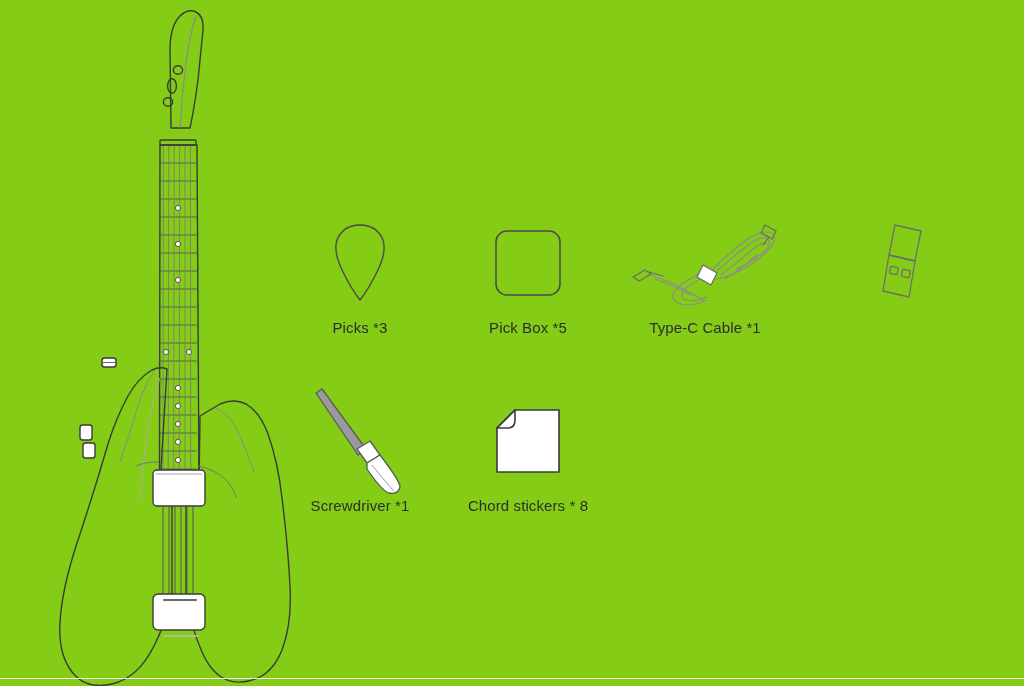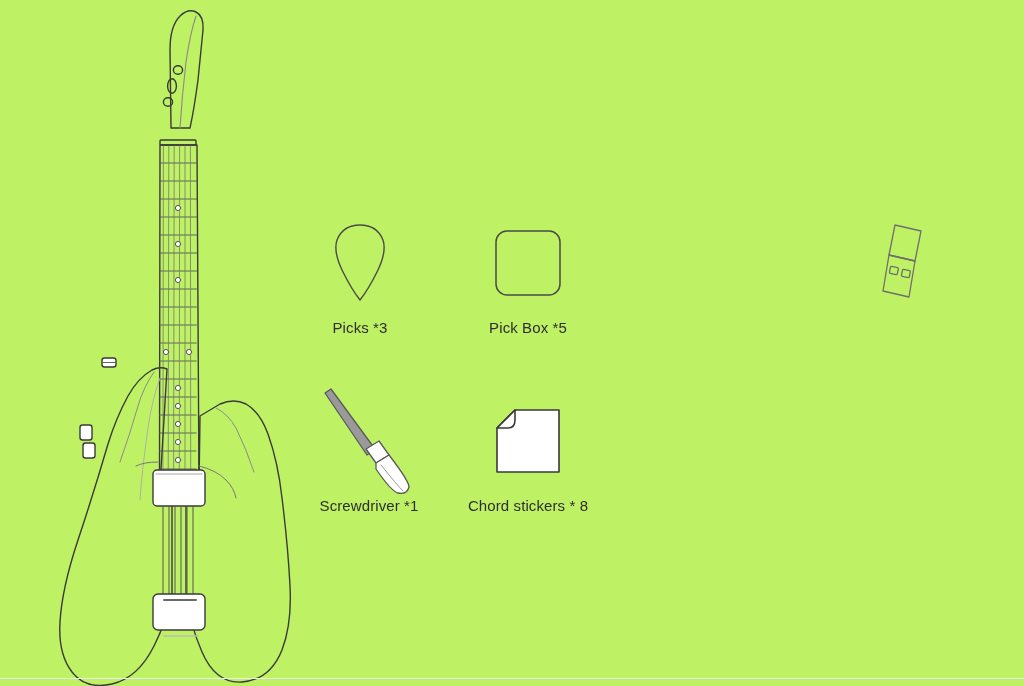--- a/index.html
+++ b/index.html
@@ -12,21 +12,21 @@
     height: 686px;
     position: relative;
     overflow: hidden;
     font-family: "Liberation Sans", sans-serif;
     -webkit-font-smoothing: antialiased;
   }
 
   #page {
     position: absolute;
     inset: 0;
-    background: #bef264;
+    background: #84cc16;
   }
 
   
   .guitar-wrap {
     position: absolute;
     left: 20px;
     top: 0px;
     width: 280px;
     height: 686px;
   }
@@ -58,21 +58,21 @@
     color: #2e2e2e;
     white-space: nowrap;
     letter-spacing: 0.1px;
   }
 
   
   .pos-picks   { left: 0px;   top: 8px;   width: 140px; }
   .pos-pickbox { left: 168px; top: 8px;   width: 140px; }
   .pos-cable   { left: 300px; top: 8px;   width: 230px; }
   .pos-adapter { left: 500px; top: 8px;   width: 234px; }
-  .pos-screw   { left: 9px;   top: 186px; width: 140px; }
+  .pos-screw   { left: 0px;   top: 186px; width: 140px; }
   .pos-chord   { left: 168px; top: 186px; width: 140px; }
 
   .pos-cable .acc-label, .pos-adapter .acc-label { }
 
   
   .bottom-rule {
     position: absolute;
     left: 0;
     top: 678px;
     width: 1024px;
@@ -229,20 +229,46 @@
 
     <div class="acc-item pos-pickbox">
       <div class="acc-art">
         <svg width="68" height="68" viewBox="0 0 68 68" fill="none" stroke="#4a4a4a" stroke-width="1.5">
           <rect x="2" y="2" width="64" height="64" rx="11"></rect>
         </svg>
       </div>
       <div class="acc-label">Pick Box *5</div>
     </div>
 
+    <div class="acc-item pos-cable">
+      <div class="acc-art">
+        <svg width="160" height="100" viewBox="0 0 160 100" fill="none" stroke="#8c8c8c" stroke-width="1.2" stroke-linecap="round" stroke-linejoin="round">
+
+          <path d="M8 64 L20 57 L26 61 L14 68 Z" stroke="#6a6a6a"></path>
+          <line x1="24" y1="59" x2="38" y2="63" stroke="#6a6a6a"></line>
+
+          <path d="M26 62 Q48 70 62 78 Q72 84 80 88"></path>
+          <path d="M30 66 Q52 74 66 82"></path>
+
+          <path d="M80 88 Q60 96 50 88 Q44 80 56 72 Q70 62 84 56"></path>
+          <path d="M82 84 Q66 90 58 86 Q54 80 62 74 Q74 66 86 60"></path>
+
+          <path d="M88 56 Q104 40 120 28 Q136 16 146 20 Q153 24 146 34 Q136 46 118 56 Q104 64 92 66"></path>
+          <path d="M92 58 Q108 44 122 33 Q136 22 143 26 Q147 31 140 38 Q128 48 112 56"></path>
+          <path d="M96 62 Q114 48 128 36 Q138 28 142 31"></path>
+          <path d="M100 66 Q118 54 132 42"></path>
+
+          <path d="M140 12 L151 18 L147 26 L136 20 Z" stroke="#6a6a6a"></path>
+          <line x1="144" y1="24" x2="138" y2="32" stroke="#6a6a6a"></line>
+
+          <path d="M78 52 L92 60 L86 72 L72 64 Z" stroke="#6a6a6a" fill="#ffffff"></path>
+        </svg>
+      </div>
+      <div class="acc-label">Type-C Cable *1</div>
+    </div>
 
     <div class="acc-item pos-adapter">
       <div class="acc-art">
         <svg width="60" height="92" viewBox="0 0 60 92" fill="none" stroke="#6e6e6e" stroke-width="1.3" stroke-linejoin="round">
 
           <path d="M18 8 L44 14 L38 44 L12 38 Z"></path>
 
           <path d="M12 38 L38 44 L32 80 L6 74 Z"></path>
 
           <rect x="13" y="50" width="8" height="7" rx="1" transform="rotate(12 17 53)"></rect>

